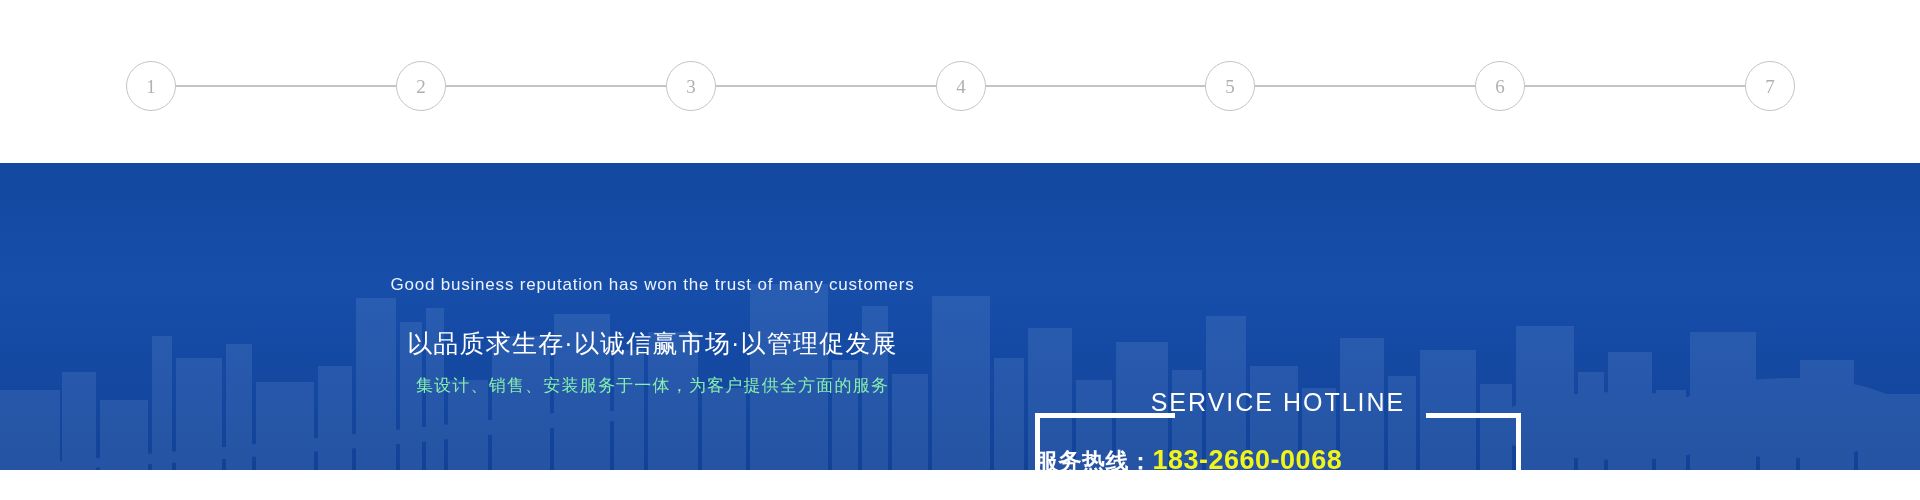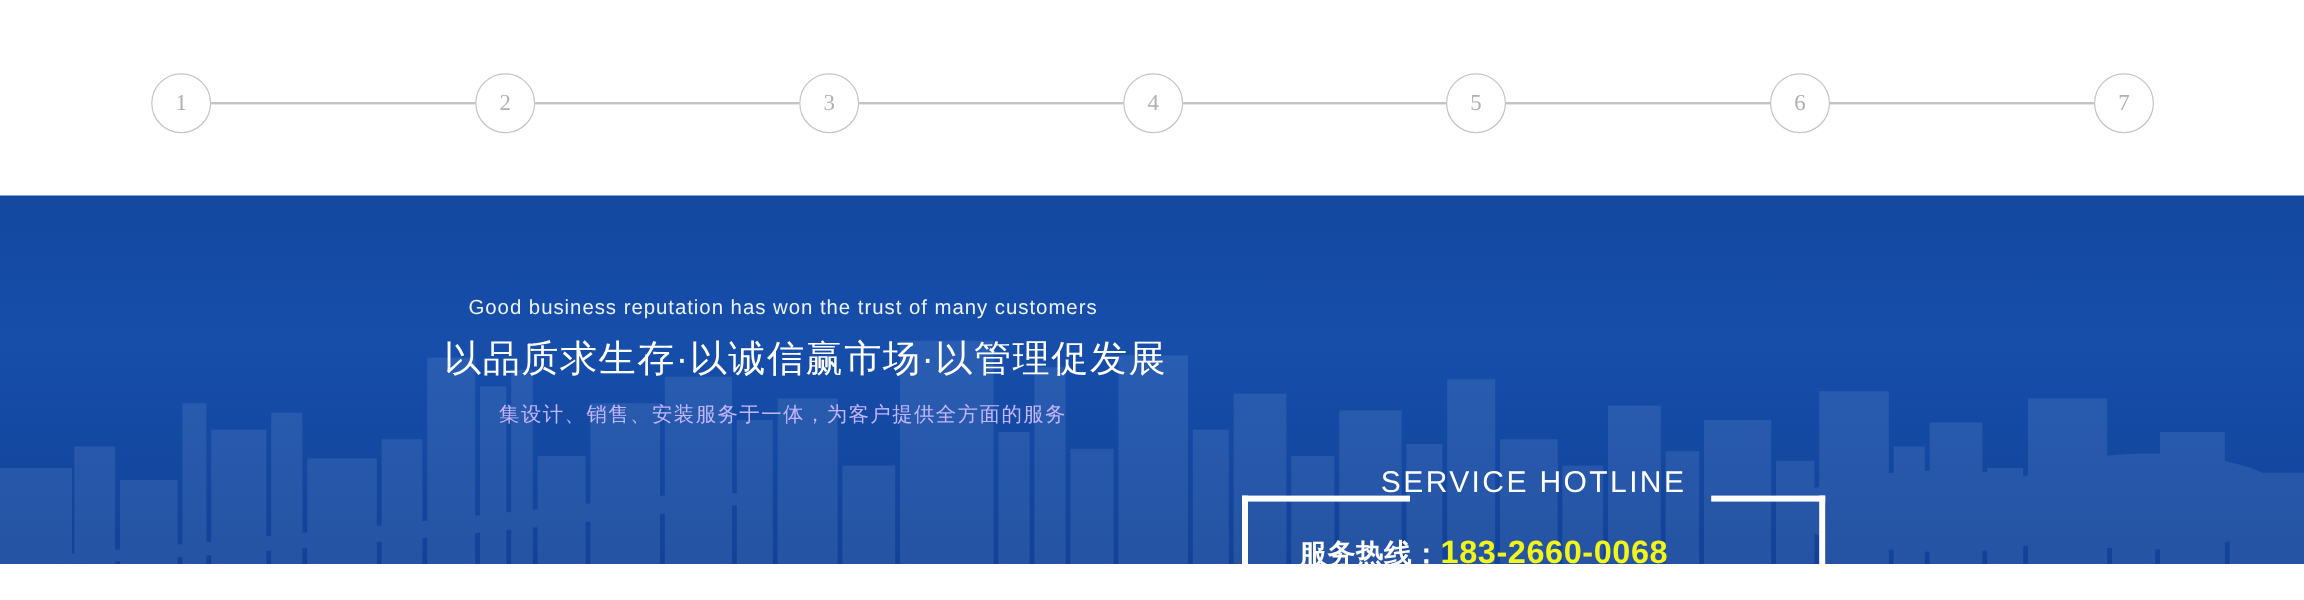--- a/index.html
+++ b/index.html
@@ -89,34 +89,35 @@
     width:565px;
     text-align:center;
     color:#ffffff;
   }
   .slogan-en {
     font-size:17px;
     letter-spacing:0.8px;
     color:#eef2fa;
     line-height:1.3;
     white-space:nowrap;
+    margin-top:28px;
   }
   .slogan-cn {
-    margin-top:12px;
-    font-size:31px;
+    margin-top:32px;
+    font-size:25px;
     letter-spacing:1.2px;
     color:#ffffff;
     line-height:1.25;
     white-space:nowrap;
   }
   .slogan-sub {
     margin-top:16px;
     font-size:17px;
     letter-spacing:1.2px;
-    color:#c4b5fd;
+    color:#86efac;
     line-height:1.3;
     white-space:nowrap;
   }
 
   
   .hotline {
     position:absolute;
     left:1035px; top:250px;
     width:486px; height:135px;
   }
@@ -149,21 +150,20 @@
     white-space:nowrap;
   }
   .hl-rows {
     position:absolute;
     left:0; right:0; top:32px;
   }
   .hl-row {
     display:flex;
     align-items:baseline;
     justify-content:flex-start;
-    padding-left:48px;
     line-height:1.15;
   }
   .hl-label {
     font-size:23px;
     font-weight:bold;
     color:#ffffff;
     white-space:nowrap;
     letter-spacing:0.5px;
   }
   .hl-number {

